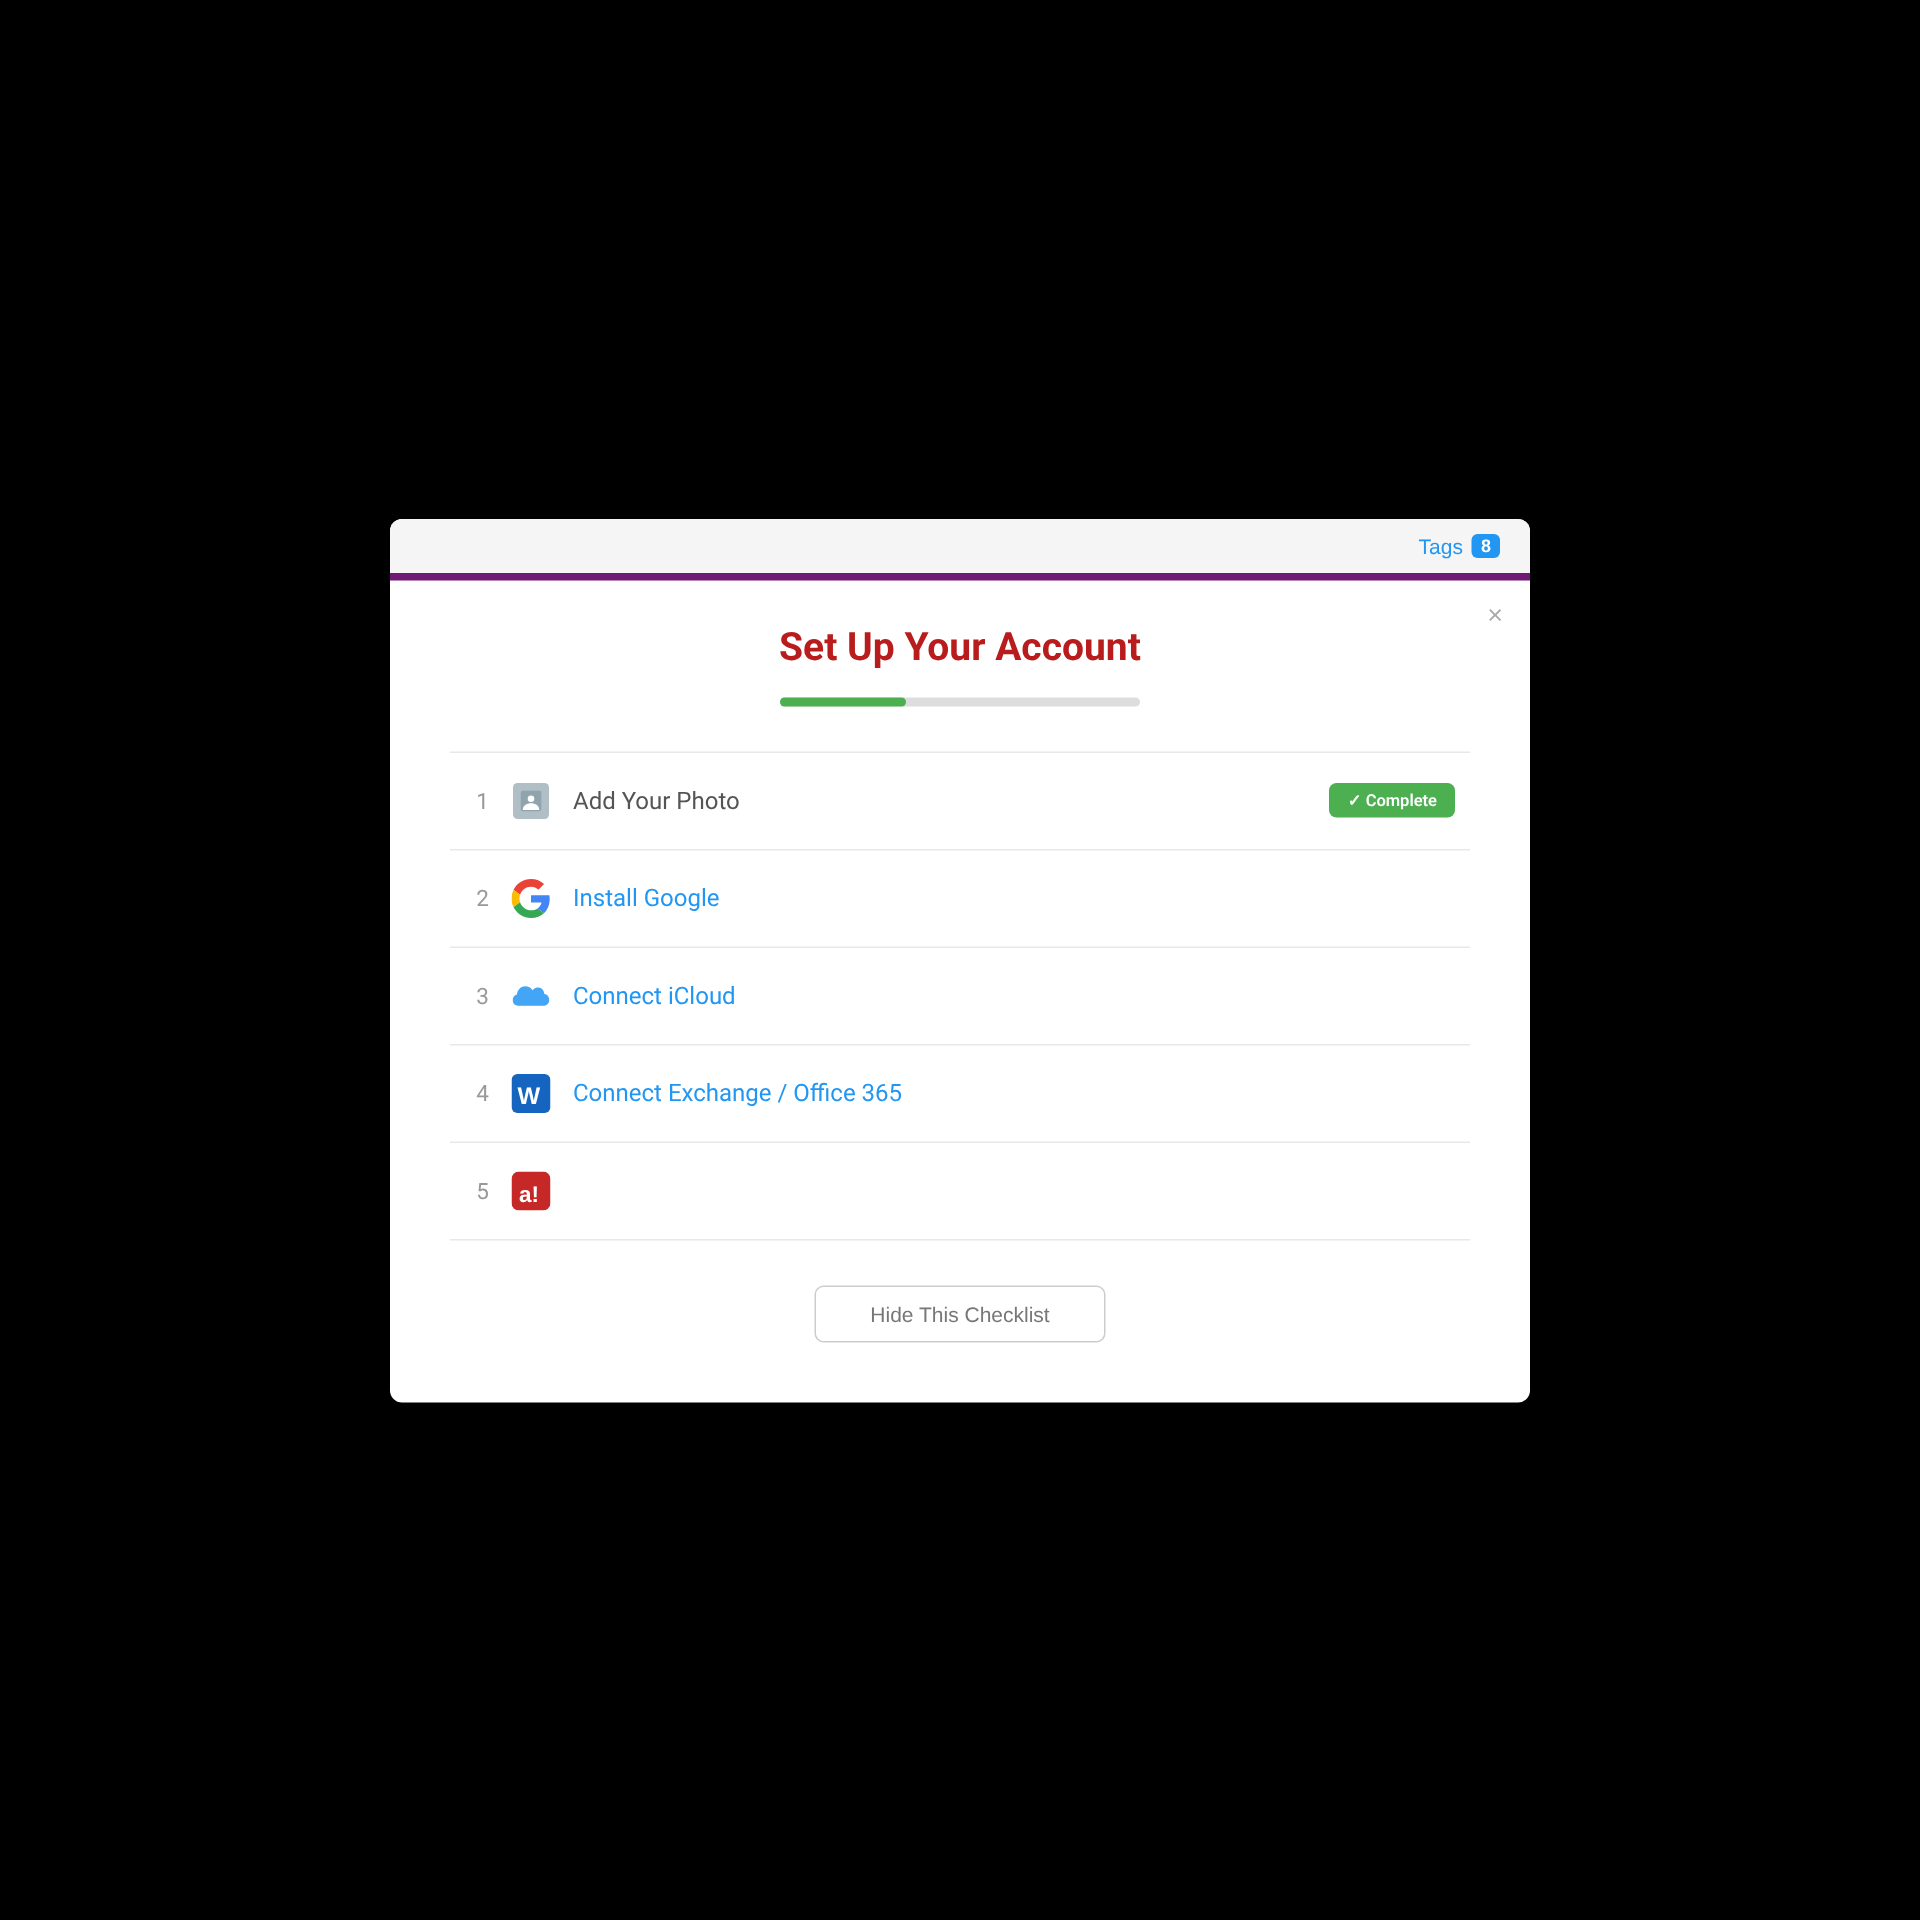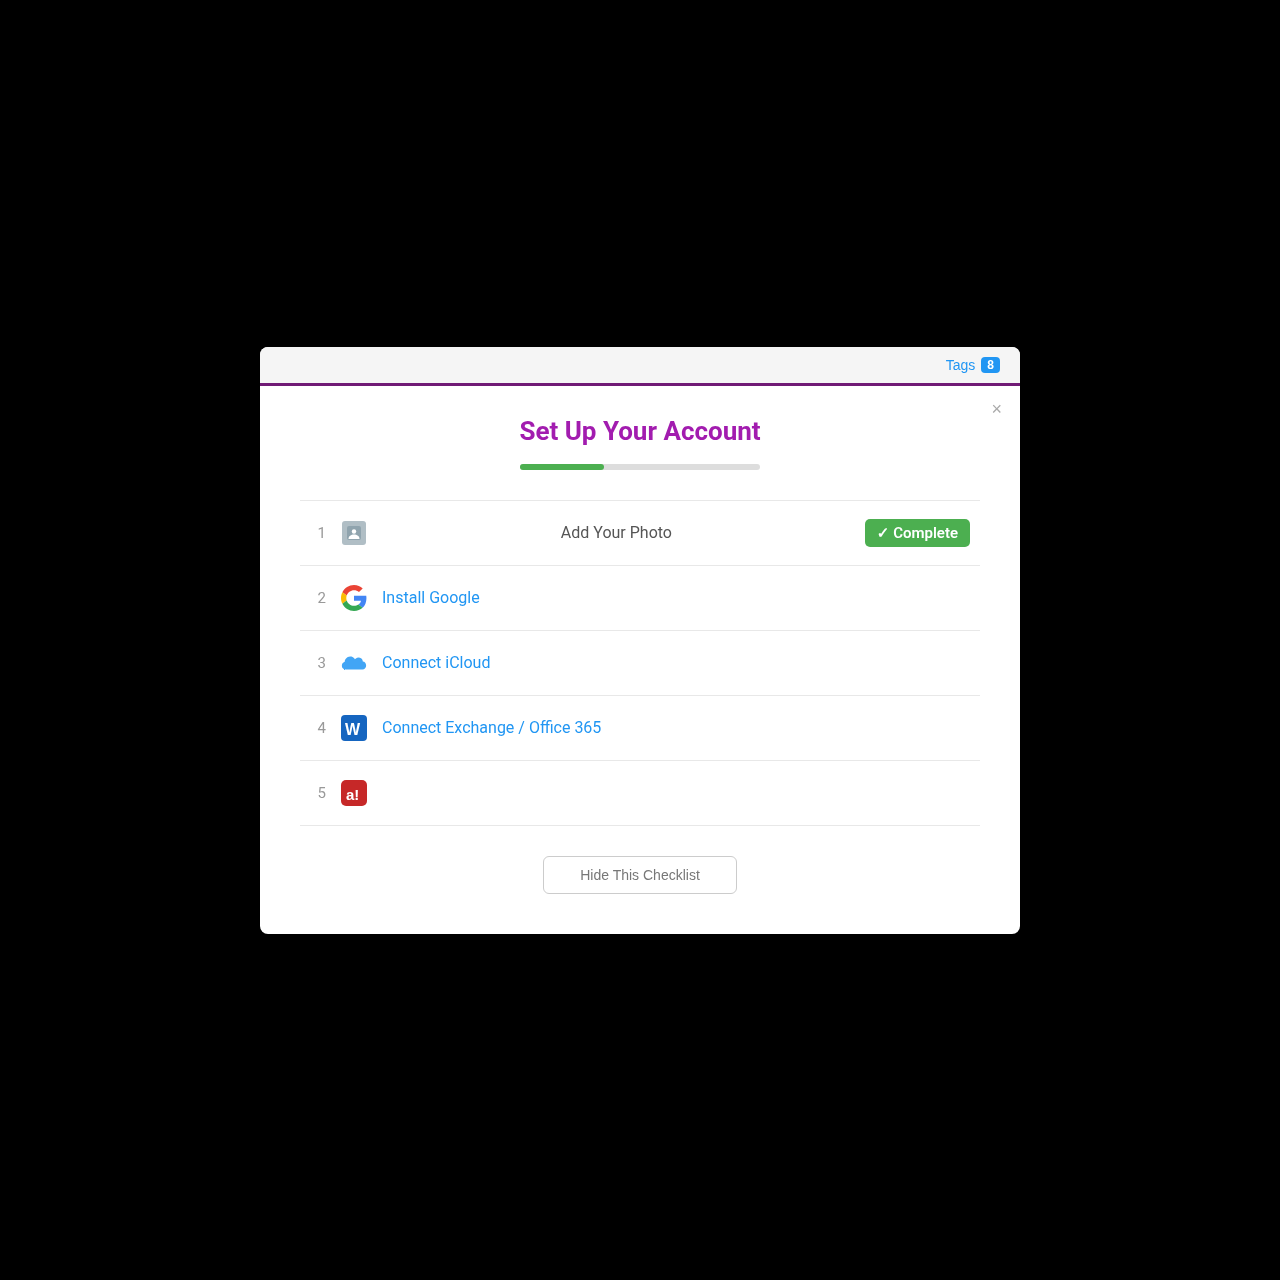--- a/index.html
+++ b/index.html
@@ -22,21 +22,21 @@
       overflow: hidden;
       position: relative;
     }
 
     .top-bar {
       background: #f5f5f5;
       padding: 10px 20px;
       display: flex;
       justify-content: flex-end;
       align-items: center;
-      border-bottom: 3px solid #701a75;
+      border-bottom: 5px solid #701a75;
     }
 
     .tags-btn {
       display: flex;
       align-items: center;
       gap: 6px;
       font-size: 14px;
       color: #2196F3;
       cursor: pointer;
       background: none;
@@ -66,21 +66,21 @@
       font-size: 18px;
       color: #aaa;
       cursor: pointer;
       line-height: 1;
     }
 
     .modal-title {
       text-align: center;
       font-size: 26px;
       font-weight: 700;
-      color: #a21caf;
+      color: #b91c1c;
       margin-bottom: 18px;
     }
 
     .progress-bar-wrap {
       display: flex;
       justify-content: center;
       margin-bottom: 30px;
     }
 
     .progress-track {
@@ -134,27 +134,26 @@
     }
 
     .item-label.link {
       color: #2196F3;
       cursor: pointer;
       text-decoration: none;
     }
 
     .item-label.normal {
       color: #555;
-      text-align: center;
     }
 
     .complete-badge {
       background: #4CAF50;
       color: #fff;
-      font-size: 15px;
+      font-size: 11px;
       font-weight: 600;
       border-radius: 5px;
       padding: 5px 12px;
       white-space: nowrap;
     }
 
     .hide-btn {
       display: block;
       margin: 30px auto 0;
       border: 1px solid #ccc;

